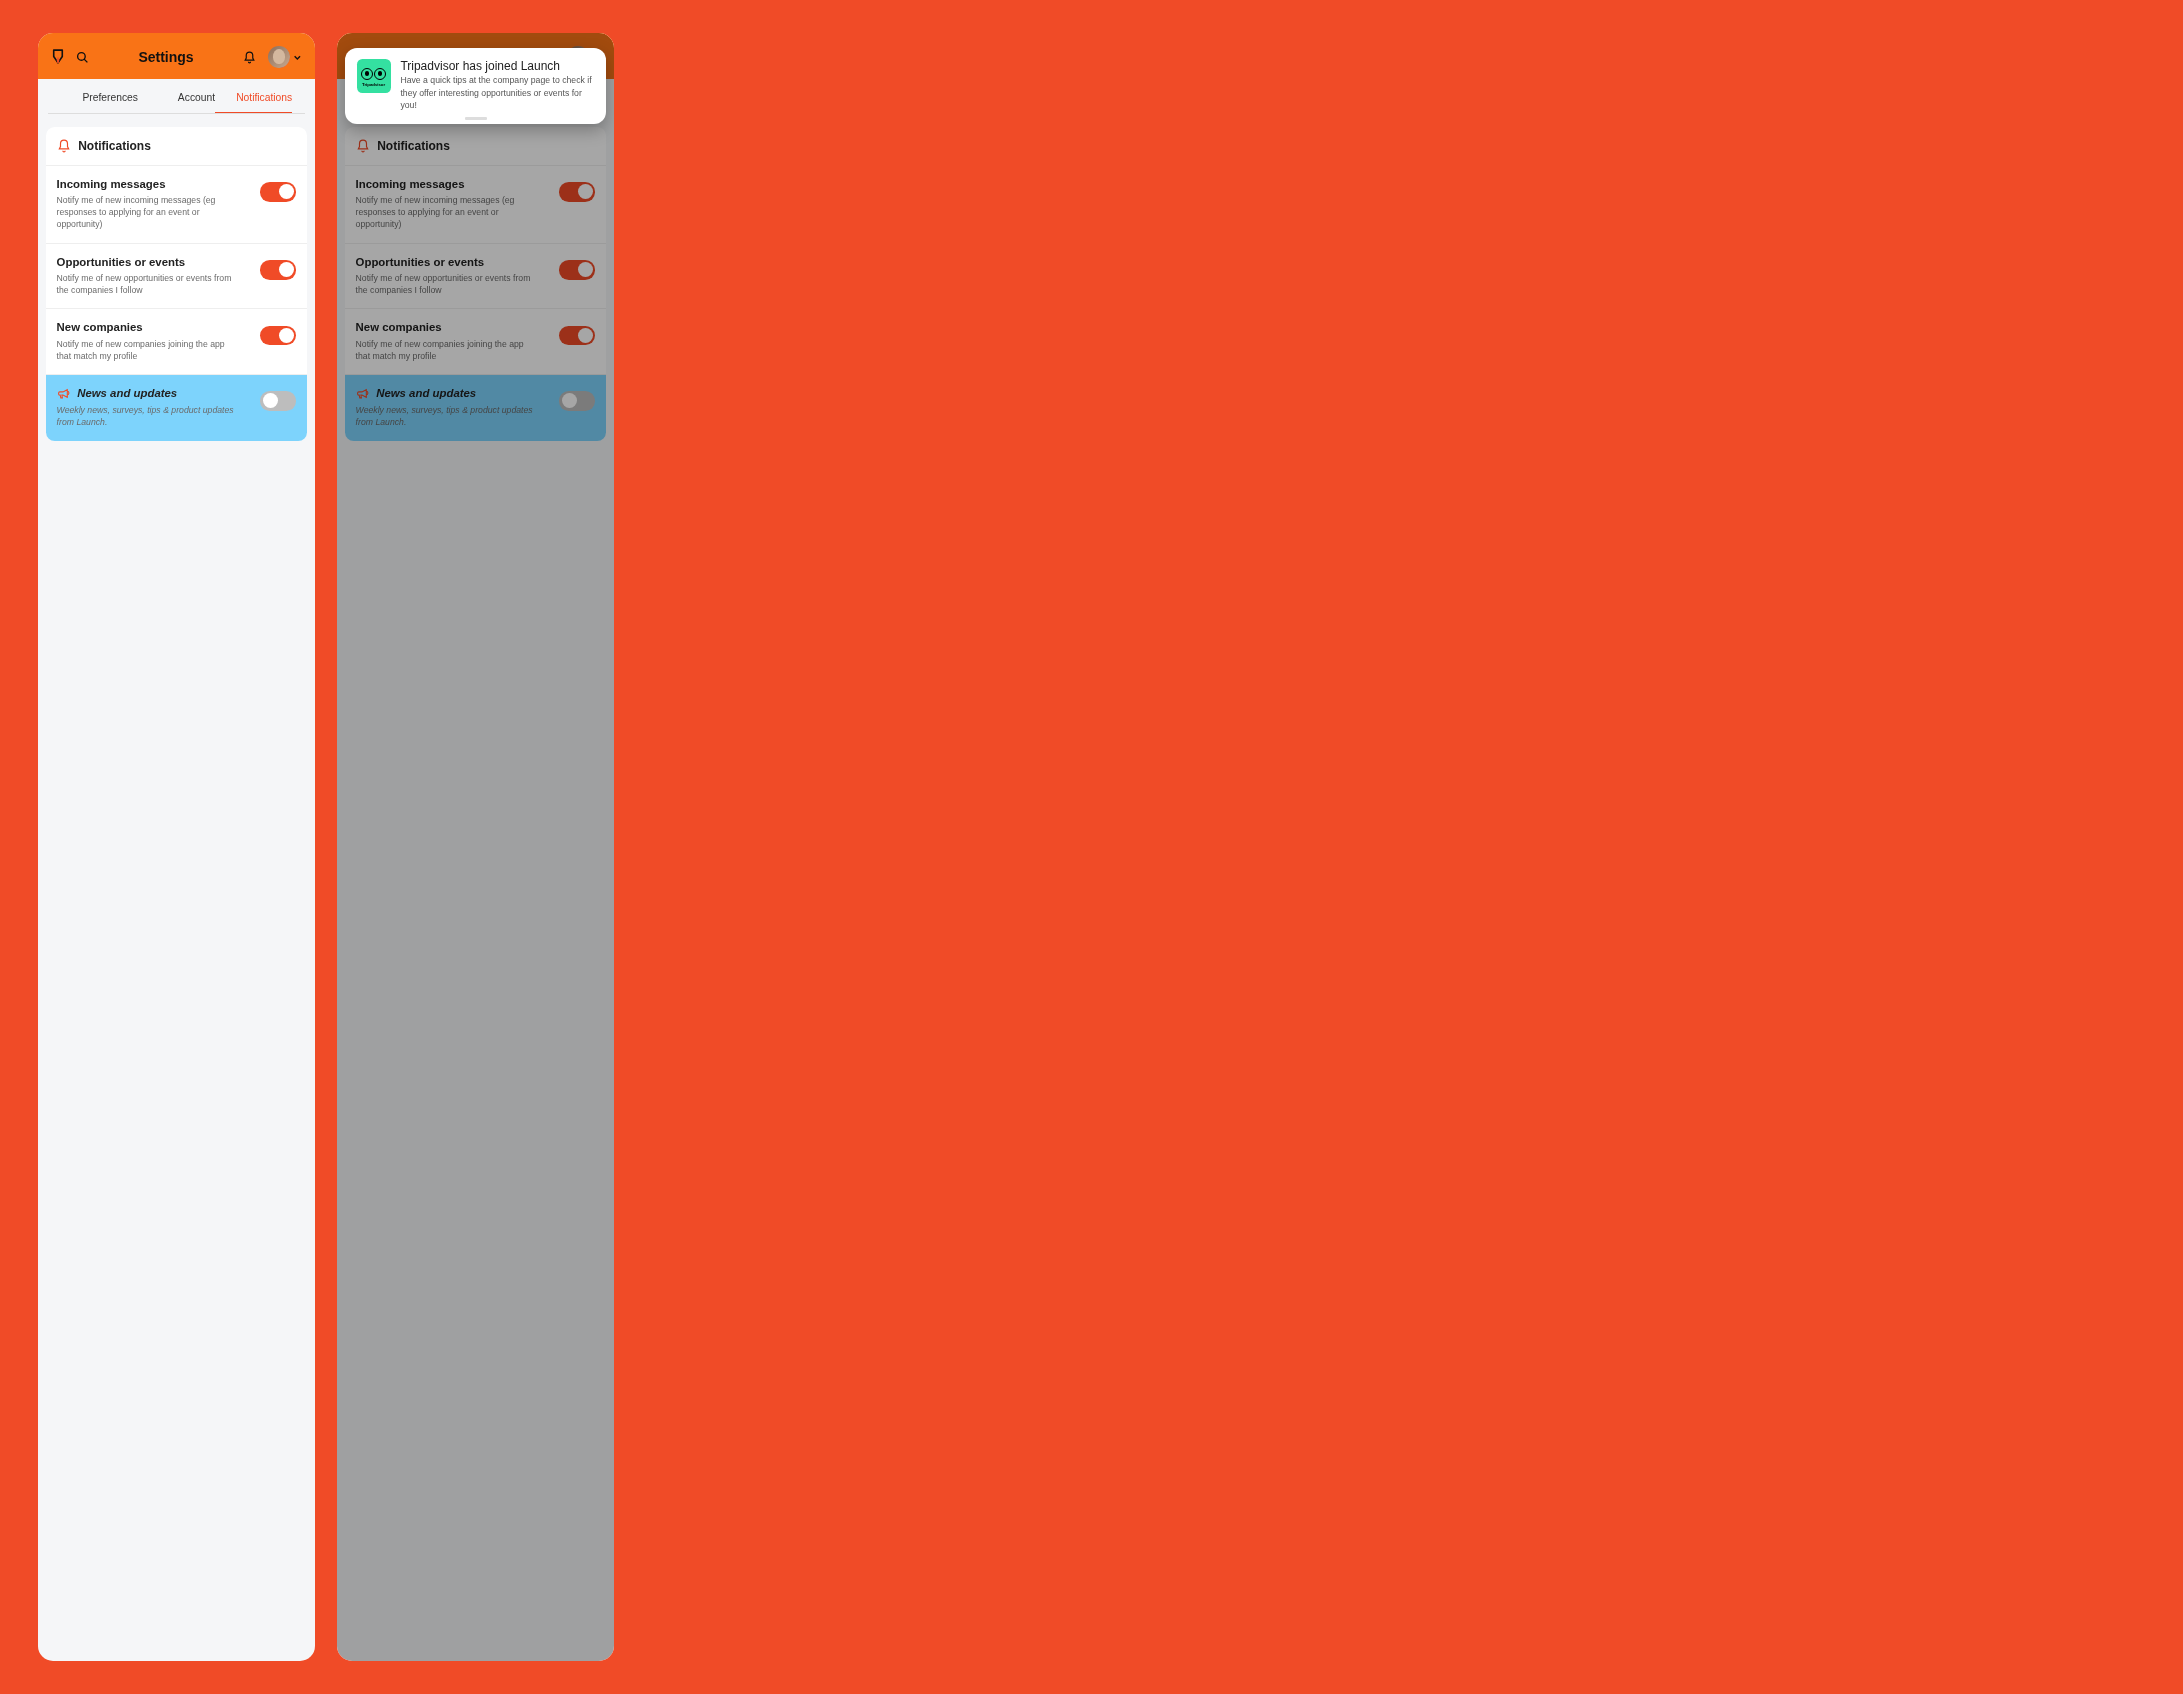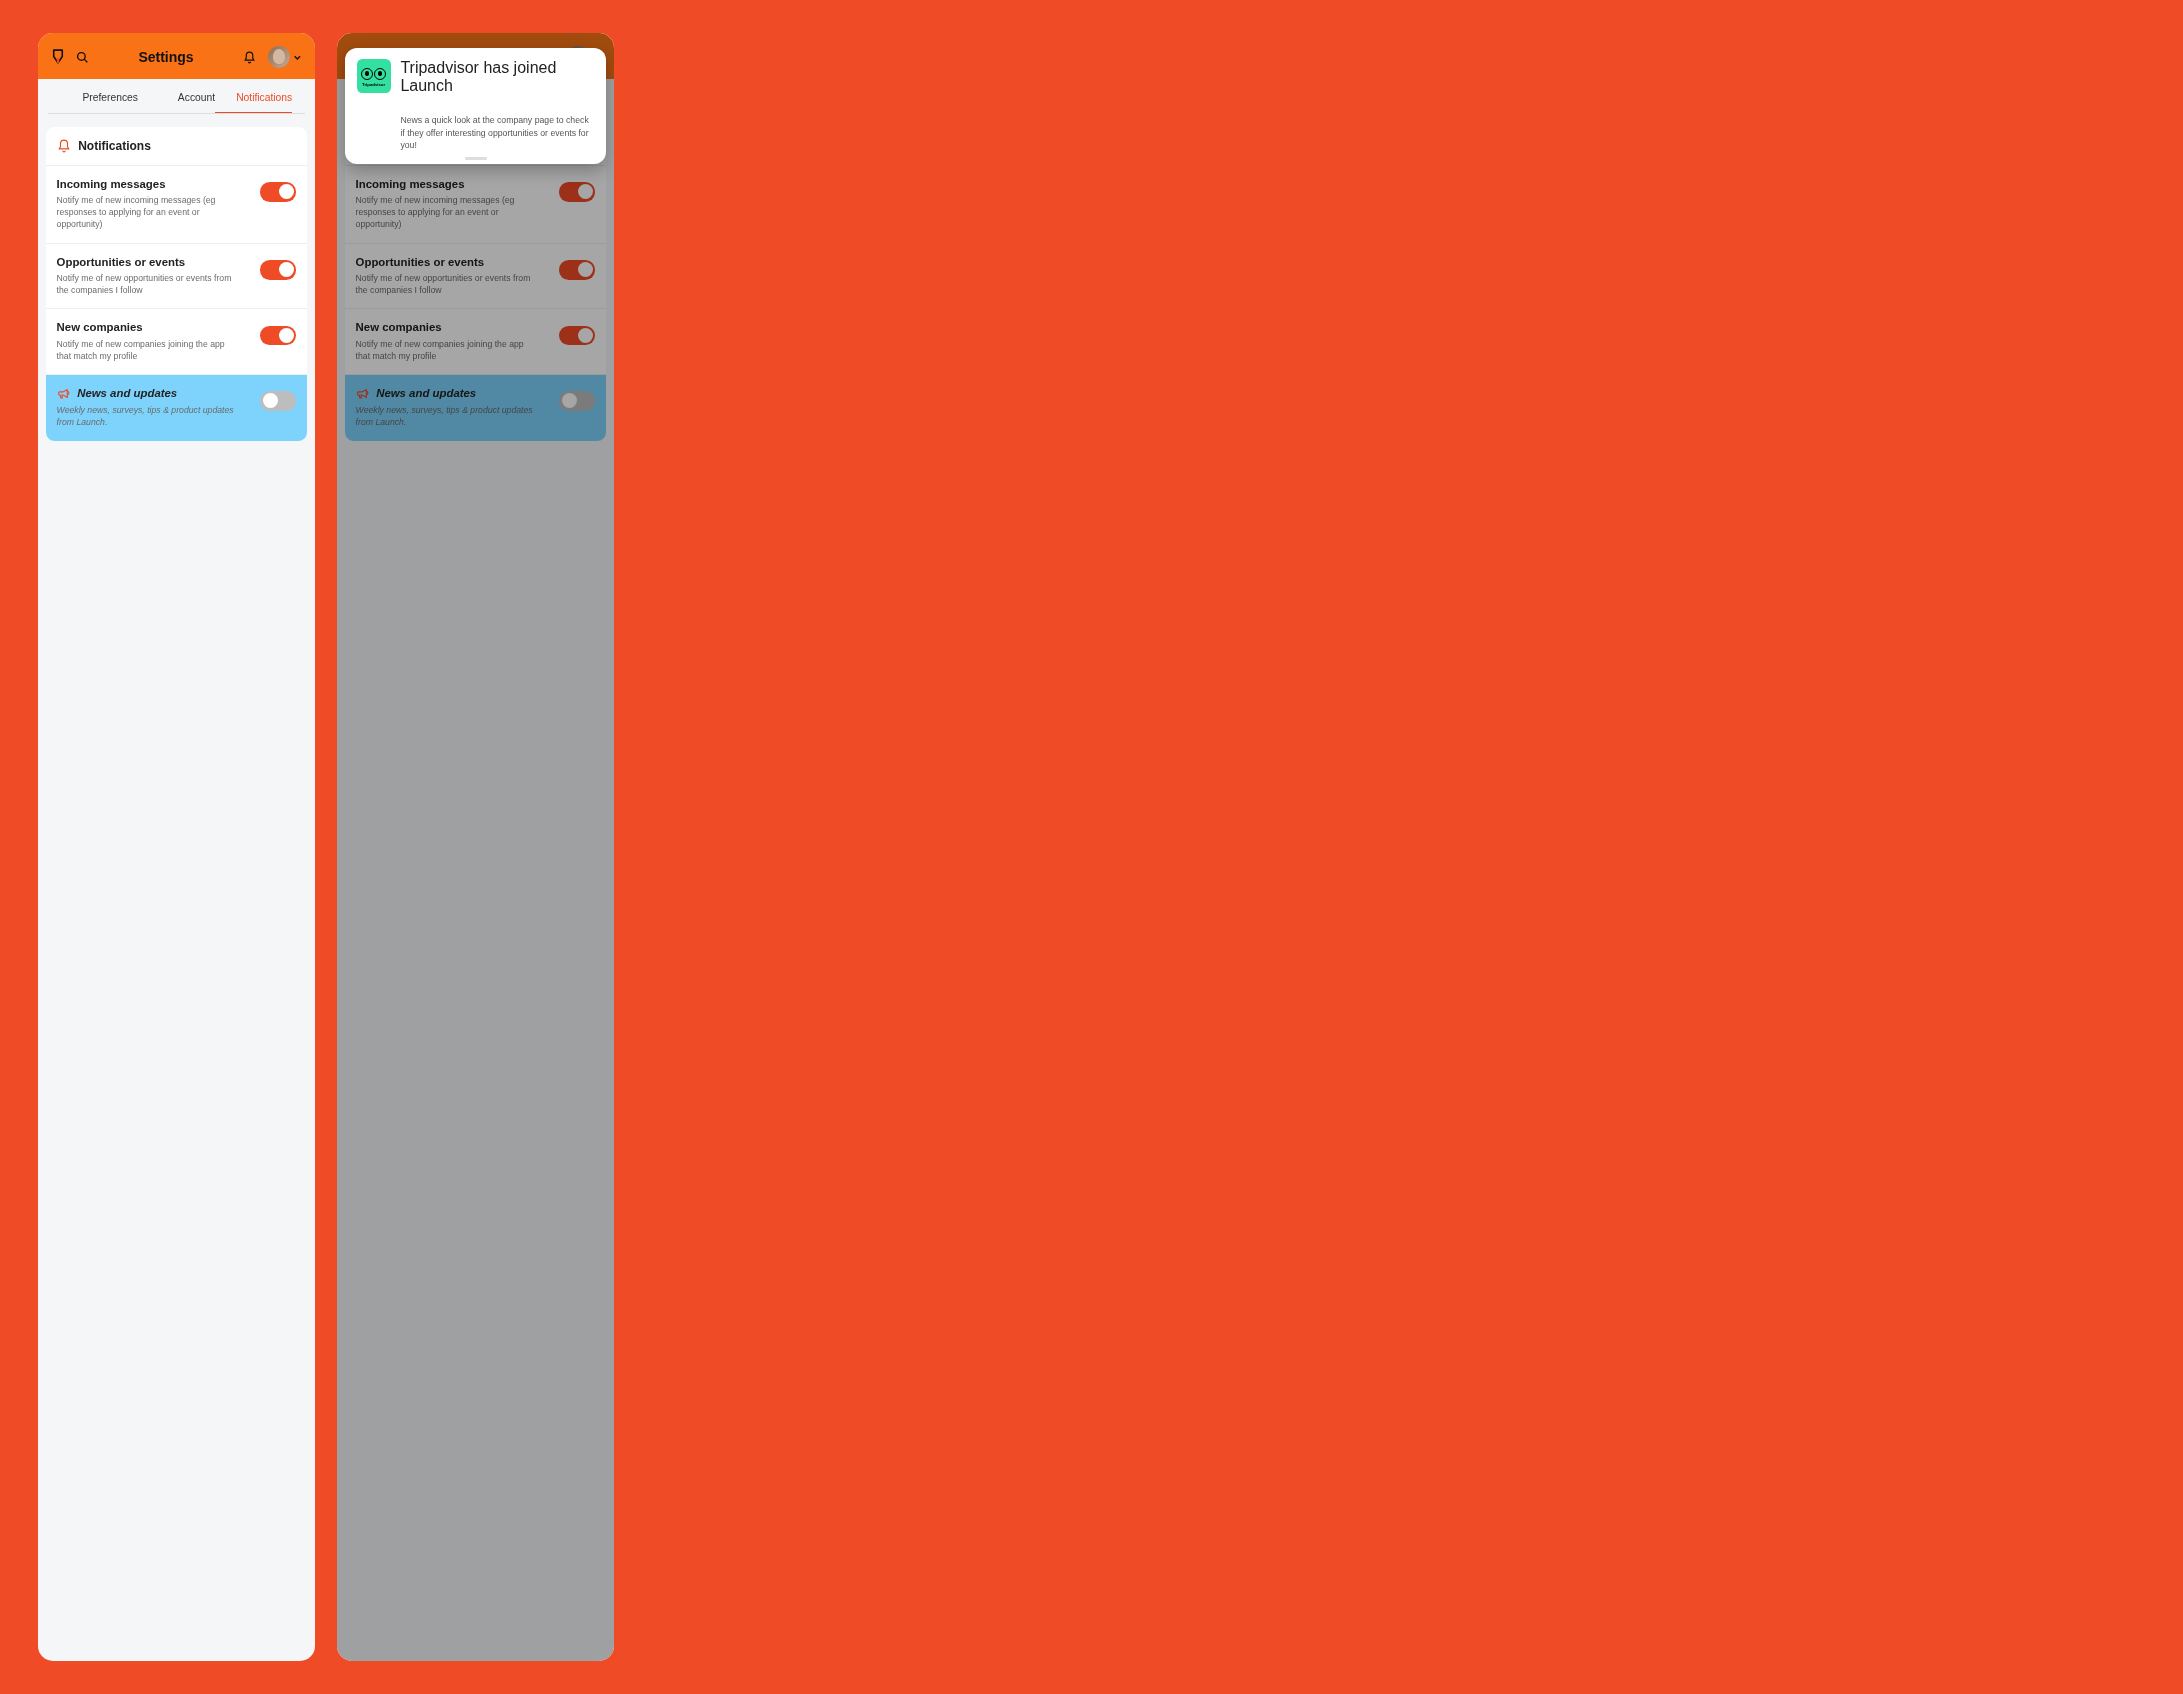--- a/index.html
+++ b/index.html
@@ -234,24 +234,24 @@
     border-radius: 50%;
   }
   .toast-icon .brand {
     font-size: 4.3px;
     font-weight: 700;
     color: #000;
     margin-top: 2.2px;
   }
   .toast-body { flex: 1; }
   .toast-title {
-    font-size: 16px;
+    font-size: 12px;
     font-weight: 500;
     color: #222;
-    margin-bottom: 19px;
+    margin-bottom: 1px;
   }
   .toast-desc {
     font-size: 8.7px;
     line-height: 1.45;
     color: #555;
   }
   .toast-handle {
     position: absolute;
     bottom: 4.3px;
     left: 50%;
@@ -473,18 +473,18 @@
             <div class="pupil"></div>
           </div>
         <div class="eye">
             <div class="pupil"></div>
           </div>
       </div>
       <div class="brand">Tripadvisor</div>
     </div>
     <div class="toast-body">
       <div class="toast-title">Tripadvisor has joined Launch</div>
-      <div class="toast-desc">News a quick look at the company page to check if they offer interesting opportunities or events for you!</div>
+      <div class="toast-desc">Have a quick tips at the company page to check if they offer interesting opportunities or events for you!</div>
     </div>
     <div class="toast-handle"></div>
   </div>
 </div>
 
 
 </body></html>

